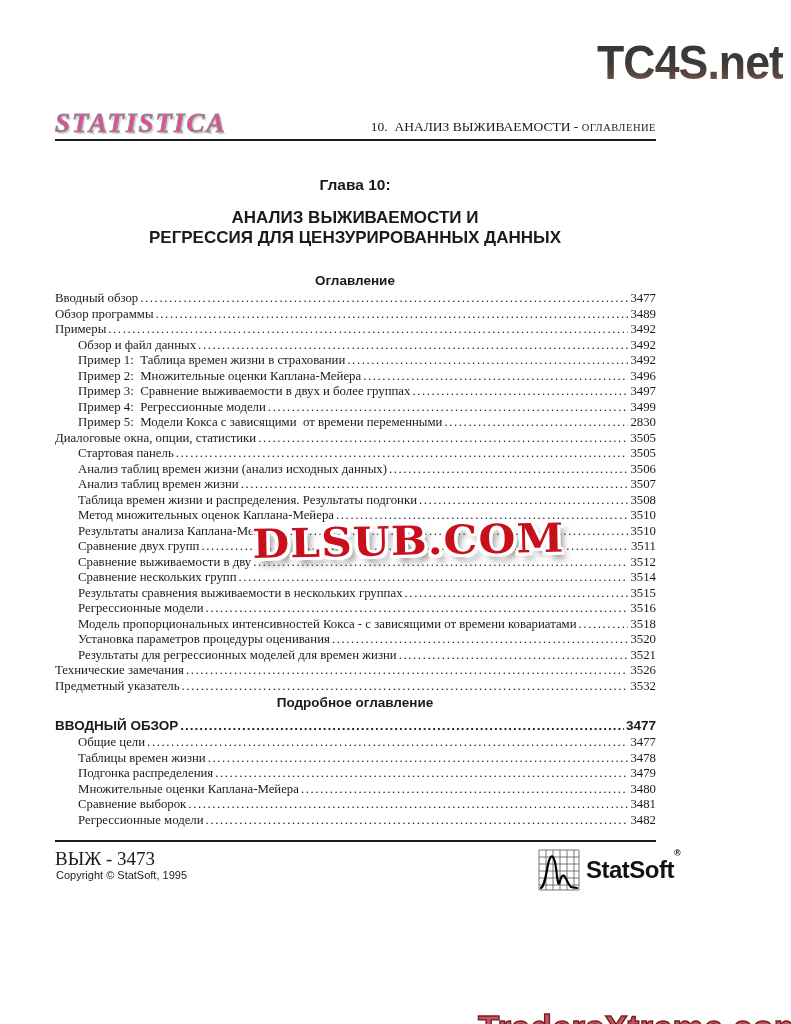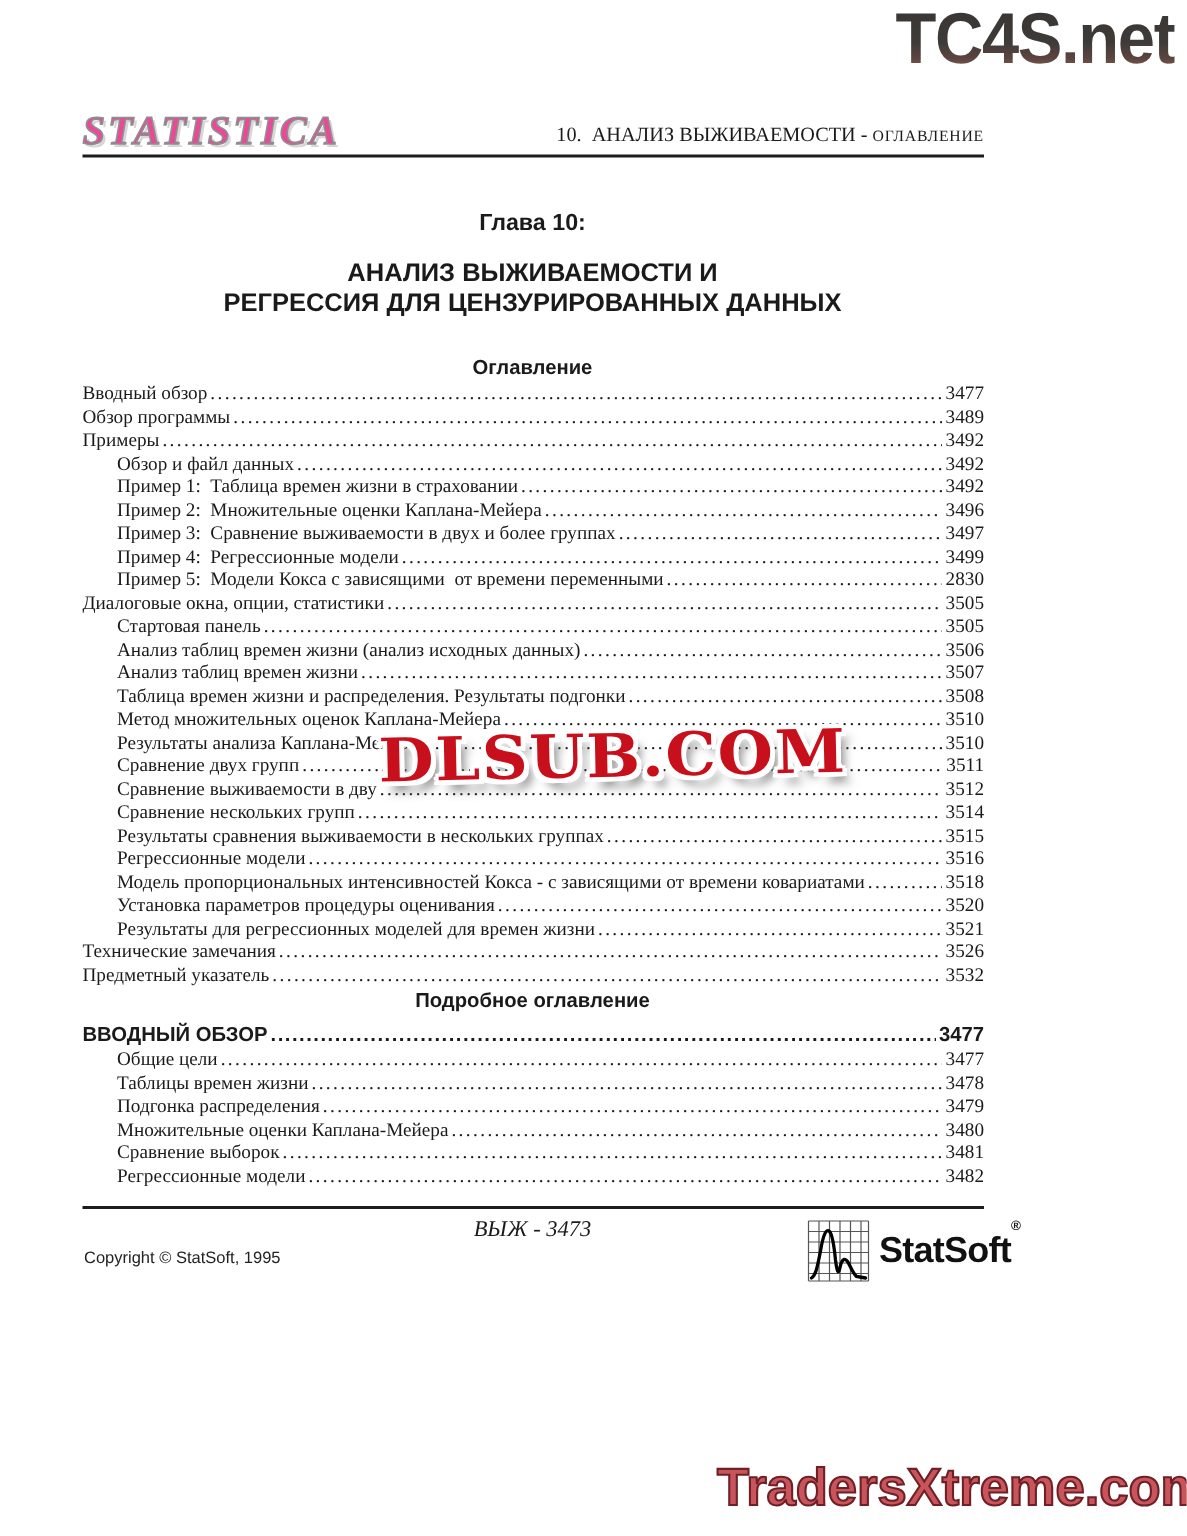--- a/index.html
+++ b/index.html
@@ -1,17 +1,17 @@
 <!DOCTYPE html>
 <html><head>
 <meta charset="utf-8">
 <style>
   html,body{margin:0;padding:0;}
   body{width:791px;height:1024px;background:#ffffff;font-family:"Liberation Serif",serif;color:#1a1a1a;position:relative;overflow:hidden;}
-  .page{position:absolute;inset:0;background:#fff;}
+  .page{position:absolute;inset:0;background:#fff;margin-top:36px;}
 
   
   .wm-tc4s{
     position:absolute;left:597px;top:2px;
     font-family:"Liberation Sans",sans-serif;font-weight:bold;
     font-size:48px;line-height:50px;letter-spacing:-1px;
     transform:scaleX(0.93);transform-origin:left top;
     background:linear-gradient(180deg,#373533 0%,#3e3a38 52%,#5c453f 74%,#8a685d 92%,#9e8076 100%);
     -webkit-background-clip:text;background-clip:text;color:transparent;
   }
@@ -71,21 +71,21 @@
   .toc-line.lvl1{padding-left:23px;}
   .toc-label{white-space:pre;}
   .dots{flex:1;overflow:hidden;white-space:nowrap;margin:0 2px;color:#1a1a1a;}
   .dots::after{content:"....................................................................................................................................................................";letter-spacing:1.6px;}
   .toc-page{white-space:pre;}
   .toc-line.bold{height:18px;line-height:18px;font-family:"Liberation Sans",sans-serif;font-weight:bold;font-size:13.5px;}
   .toc-line.bold .dots::after{letter-spacing:1px;}
 
   
   .footer-rule{position:absolute;left:55px;top:804px;width:601px;border-top:2px solid #1c1c1c;}
-  .page-num{position:absolute;left:55px;top:812px;width:600px;text-align:center;font-size:15px;font-style:italic;}
+  .page-num{position:absolute;left:55px;top:812px;width:600px;font-size:19px;}
   .copyright{position:absolute;left:56px;top:833px;font-family:"Liberation Sans",sans-serif;font-size:11px;color:#222;}
   .statsoft{position:absolute;left:506px;top:813px;display:flex;align-items:center;gap:6px;padding-left:32px;}
   .ss-text{font-family:"Liberation Sans",sans-serif;font-weight:bold;font-size:24px;color:#111;letter-spacing:-0.5px;}
   .ss-reg{font-family:"Liberation Sans",sans-serif;font-size:9px;vertical-align:top;position:relative;top:-8px;color:#111;}
 </style>
 </head>
 <body>
 
 <div class="page">
 

